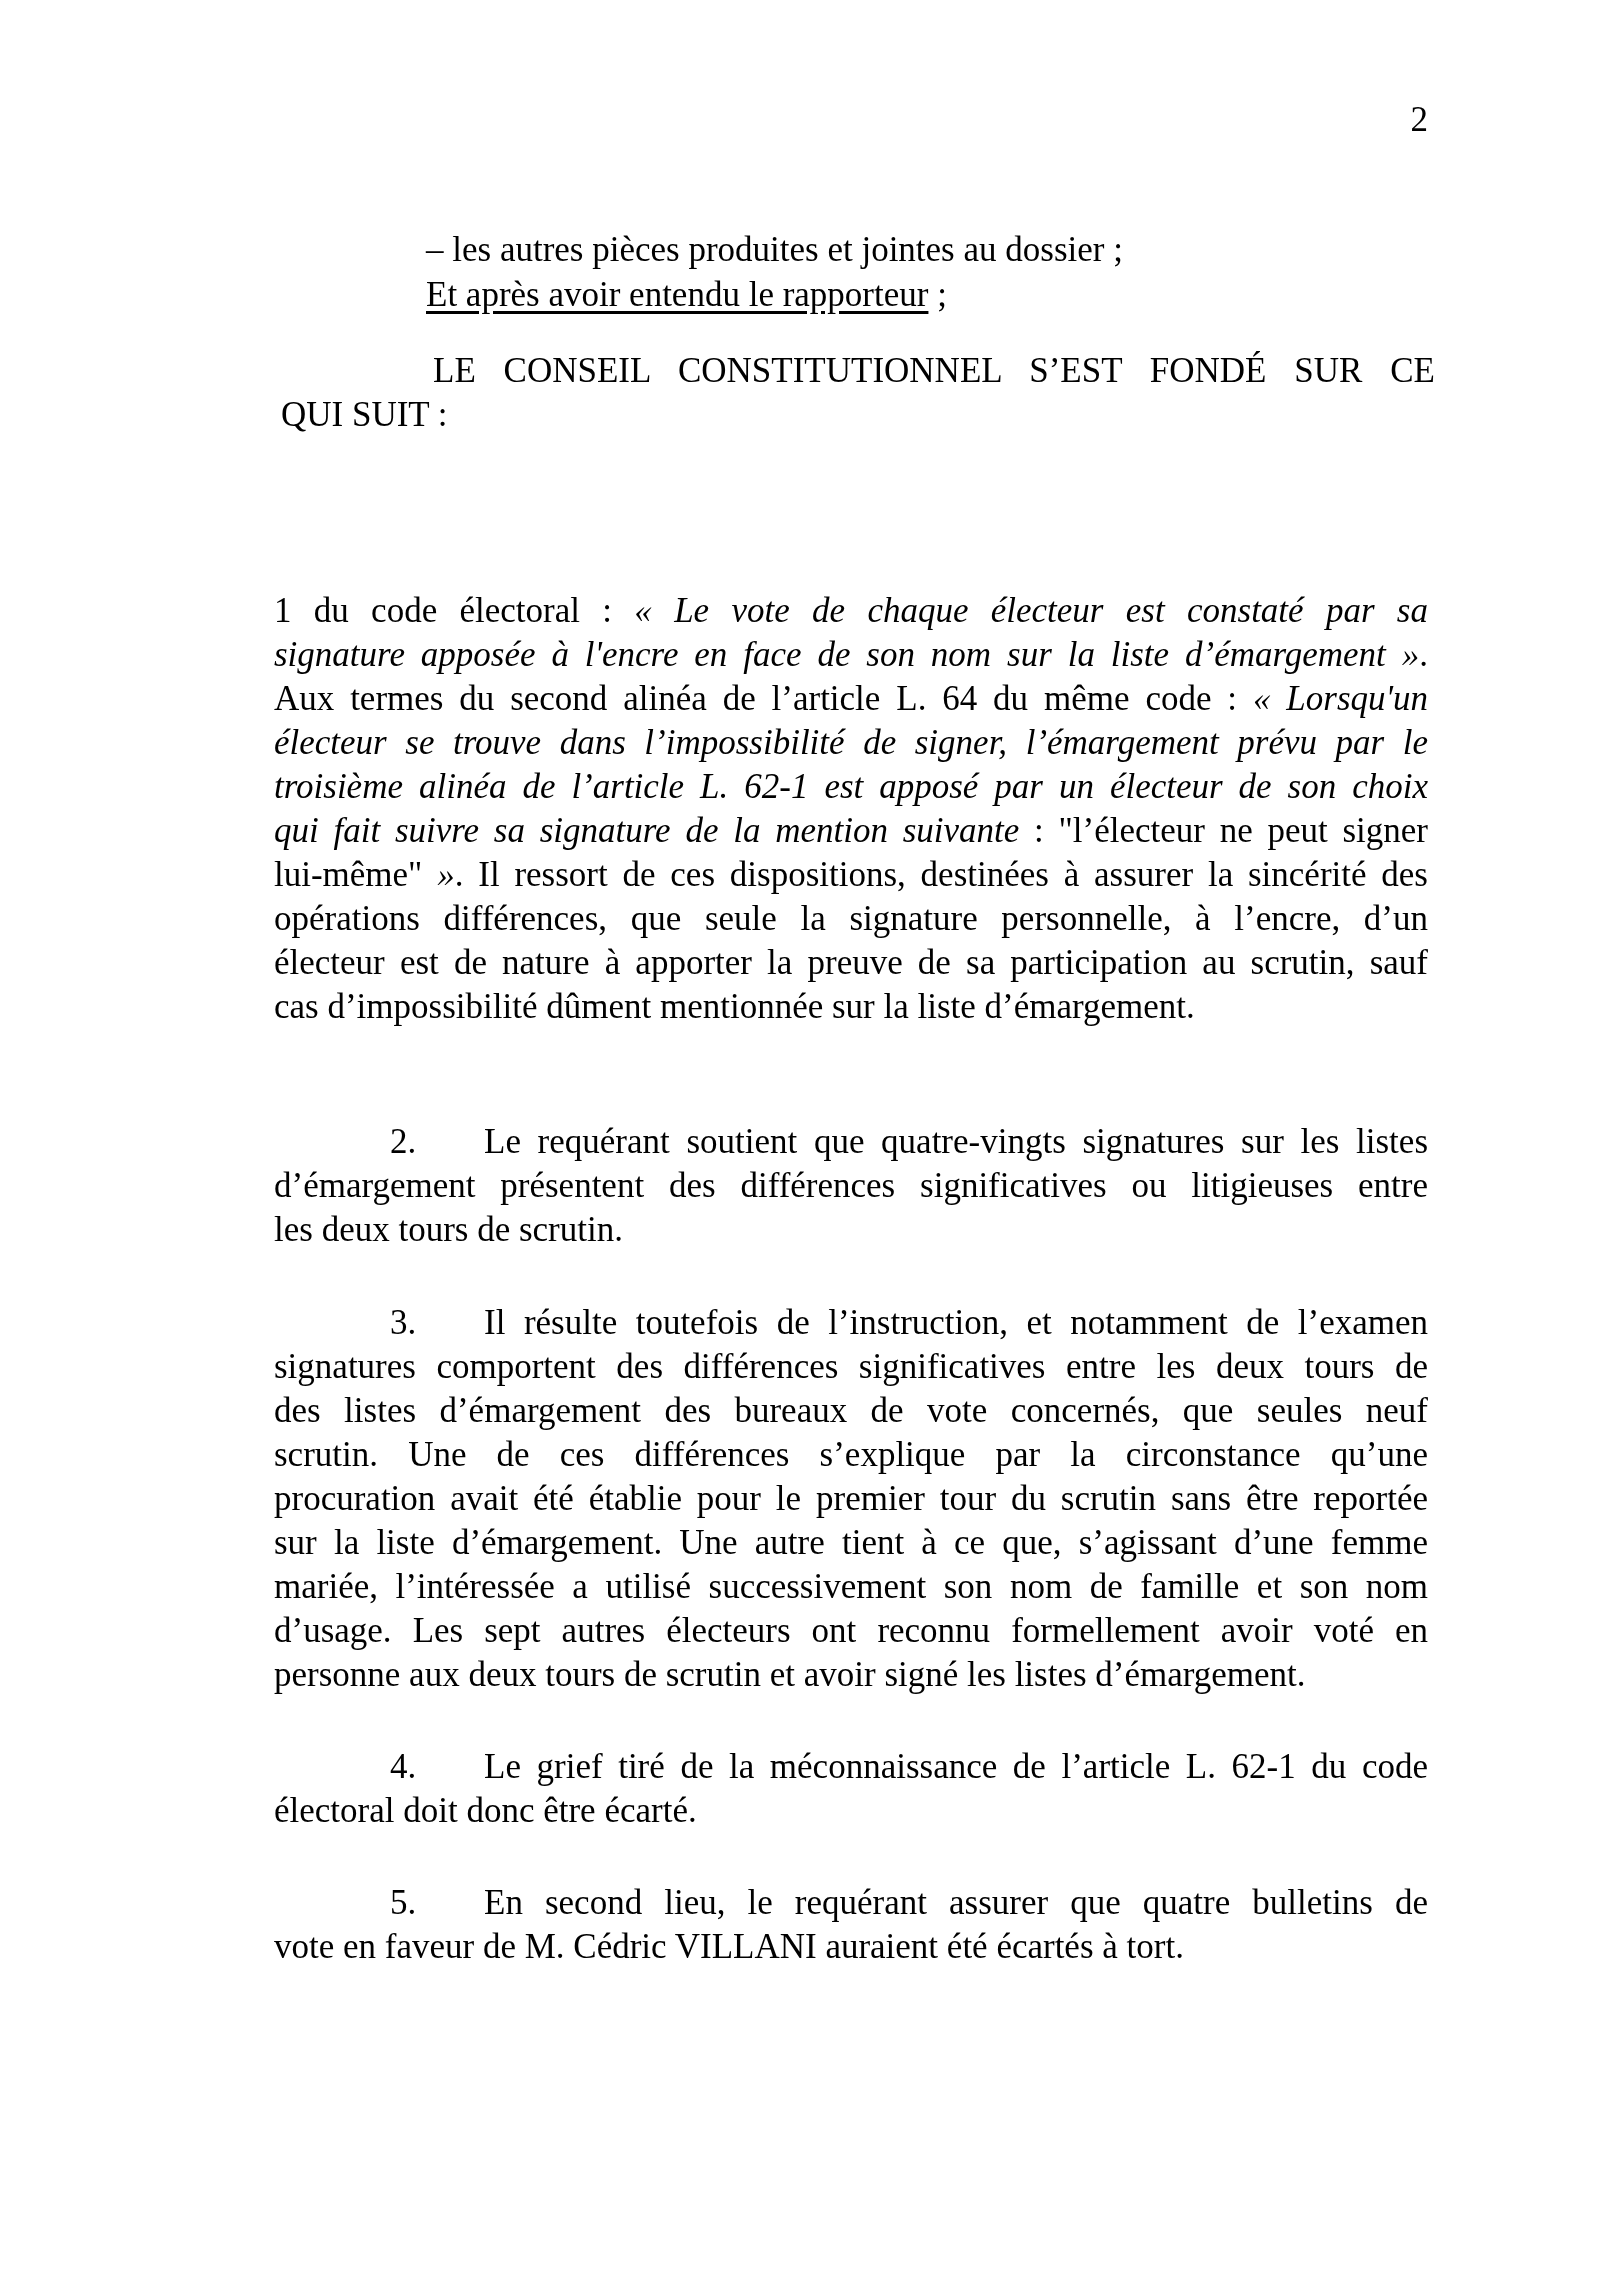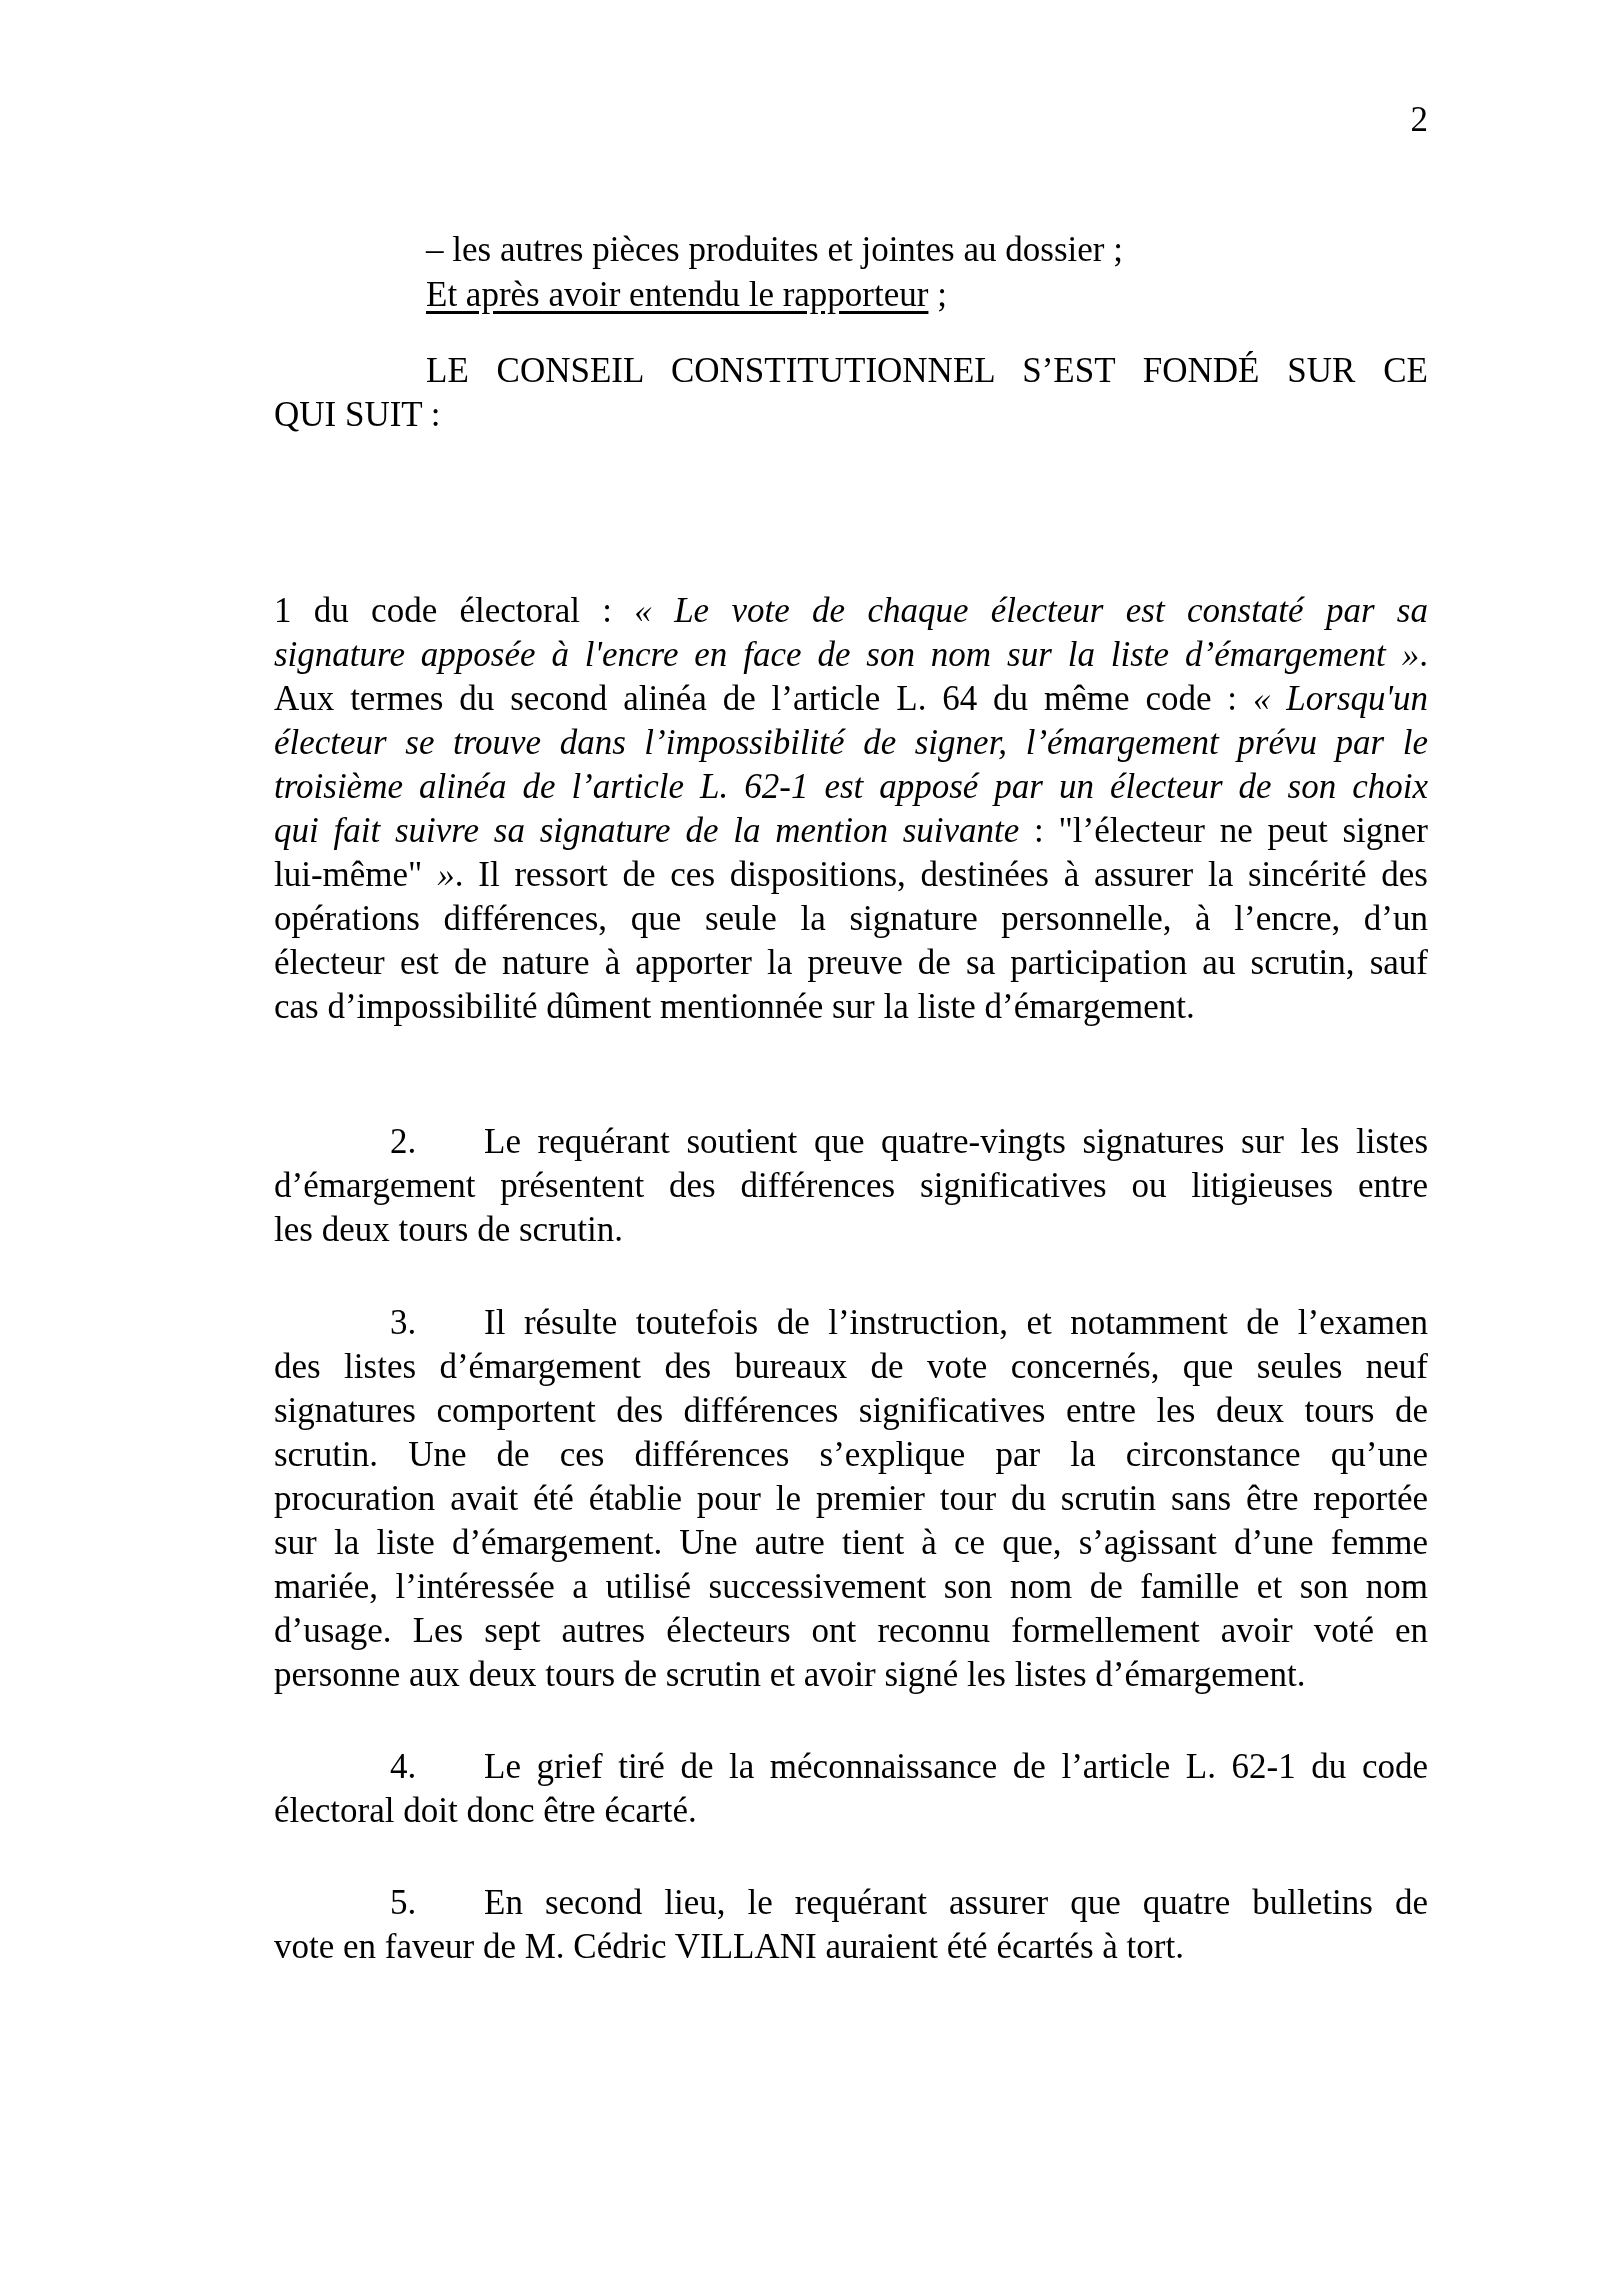--- a/index.html
+++ b/index.html
@@ -34,21 +34,21 @@
   <div class="page-number">2</div>
 
   <div class="block" style="top:190px;margin-top:38px;">
     <div class="line last indent">– les autres pièces produites et jointes au dossier ;</div>
   </div>
 
   <div class="block" style="top:273px;">
     <div class="line last indent"><span class="u">Et après avoir entendu le rapporteur</span><span> ;</span></div>
   </div>
 
-  <div class="block" style="top:349px;">
+  <div class="block" style="top:349px;margin-left:7px;">
     <div class="line indent">LE CONSEIL CONSTITUTIONNEL S’EST FONDÉ SUR CE</div>
     <div class="line last">QUI SUIT :</div>
   </div>
 
   <div id="paragraphs">
       <div class="block" style="top: 589px;">
         <div class="line"><span>1 du code électoral : </span><span class="it">« Le vote de chaque électeur est constaté par sa</span></div>
         <div class="line"><span class="it">signature apposée à l'encre en face de son nom sur la liste d’émargement »</span><span>.</span></div>
         <div class="line"><span>Aux termes du second alinéa de l’article L. 64 du même code : </span><span class="it">« Lorsqu'un</span></div>
         <div class="line"><span class="it">électeur se trouve dans l’impossibilité de signer, l’émargement prévu par le</span></div>
@@ -59,22 +59,22 @@
         <div class="line"><span>électeur est de nature à apporter la preuve de sa participation au scrutin, sauf</span></div>
         <div class="line last"><span>cas d’impossibilité dûment mentionnée sur la liste d’émargement.</span></div>
       </div>
       <div class="block" style="top: 1120px;">
         <div class="line num-line"><span class="num">2.</span><span>Le requérant soutient que quatre-vingts signatures sur les listes</span></div>
         <div class="line"><span>d’émargement présentent des différences significatives ou litigieuses entre</span></div>
         <div class="line last"><span>les deux tours de scrutin.</span></div>
       </div>
       <div class="block" style="top: 1301px;">
         <div class="line num-line"><span class="num">3.</span><span>Il résulte toutefois de l’instruction, et notamment de l’examen</span></div>
+        <div class="line"><span>signatures comportent des différences significatives entre les deux tours de</span></div>
         <div class="line"><span>des listes d’émargement des bureaux de vote concernés, que seules neuf</span></div>
-        <div class="line"><span>signatures comportent des différences significatives entre les deux tours de</span></div>
         <div class="line"><span>scrutin. Une de ces différences s’explique par la circonstance qu’une</span></div>
         <div class="line"><span>procuration avait été établie pour le premier tour du scrutin sans être reportée</span></div>
         <div class="line"><span>sur la liste d’émargement. Une autre tient à ce que, s’agissant d’une femme</span></div>
         <div class="line"><span>mariée, l’intéressée a utilisé successivement son nom de famille et son nom</span></div>
         <div class="line"><span>d’usage. Les sept autres électeurs ont reconnu formellement avoir voté en</span></div>
         <div class="line last"><span>personne aux deux tours de scrutin et avoir signé les listes d’émargement.</span></div>
       </div>
       <div class="block" style="top: 1745px;">
         <div class="line num-line"><span class="num">4.</span><span>Le grief tiré de la méconnaissance de l’article L. 62-1 du code</span></div>
         <div class="line last"><span>électoral doit donc être écarté.</span></div>

